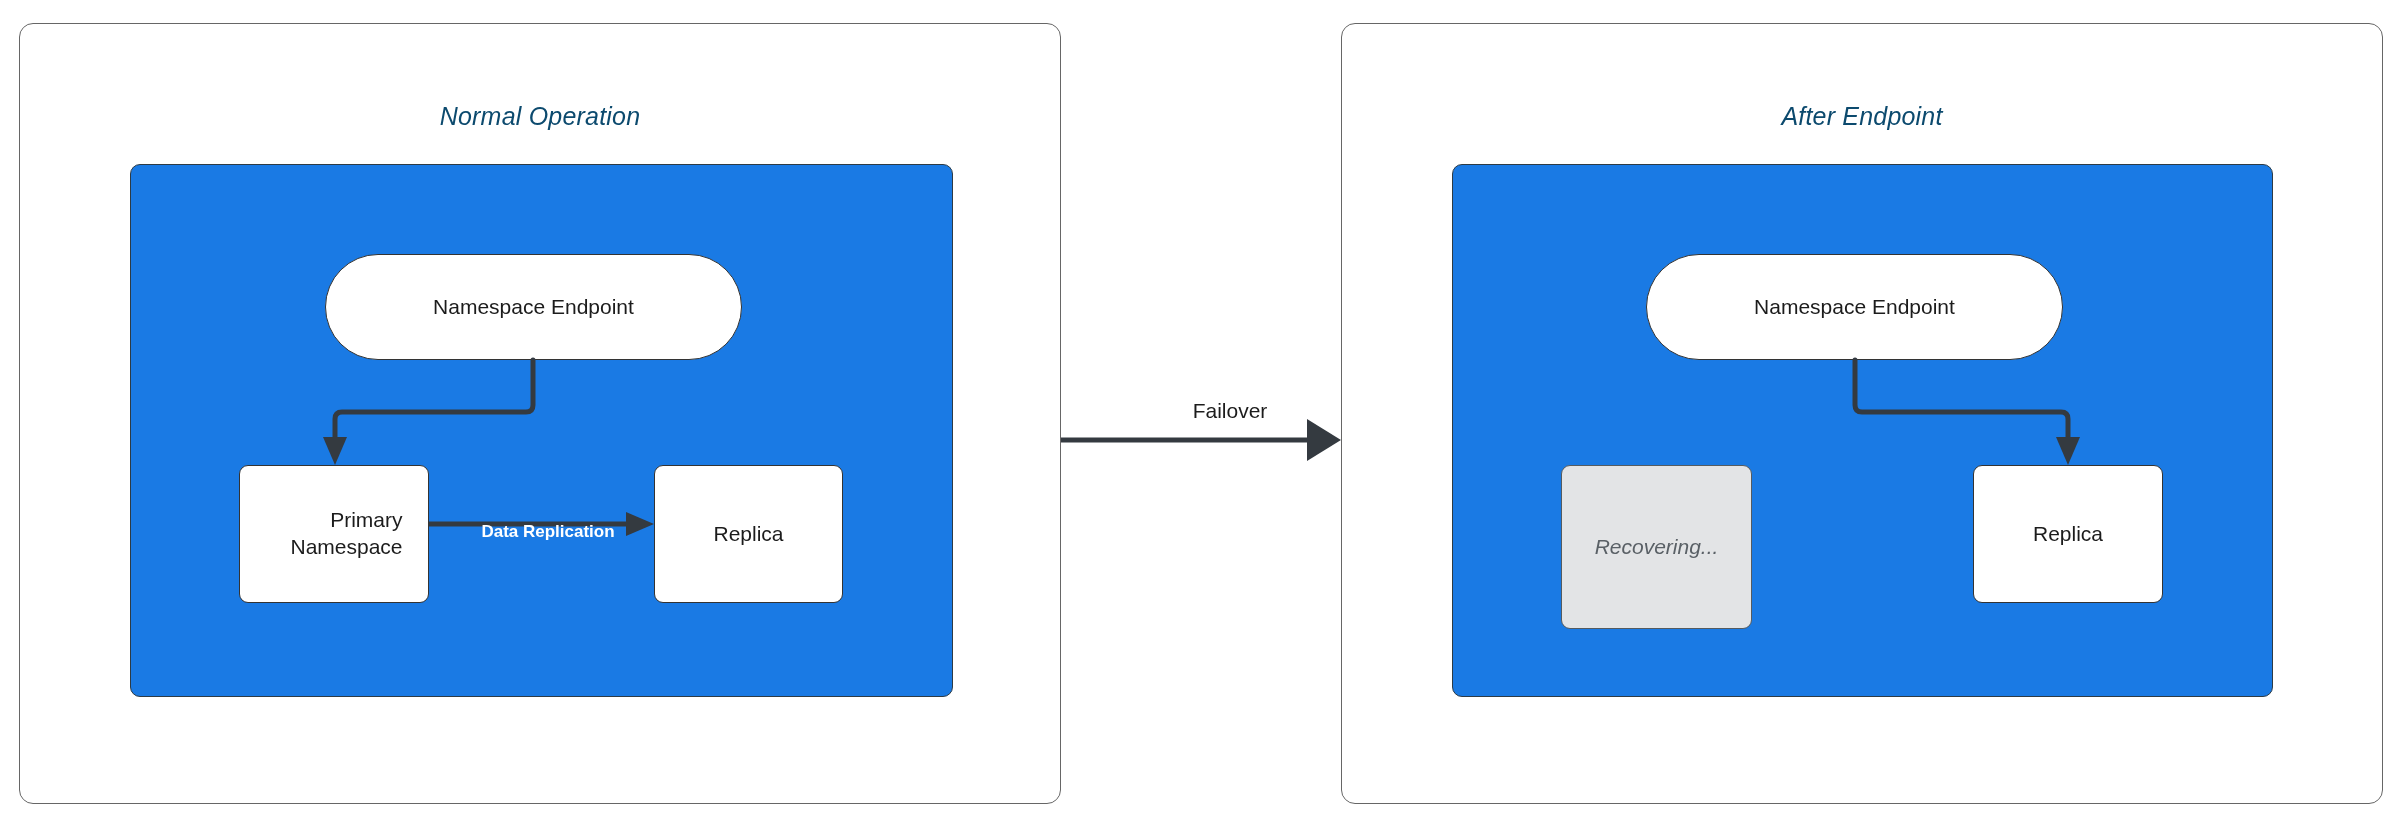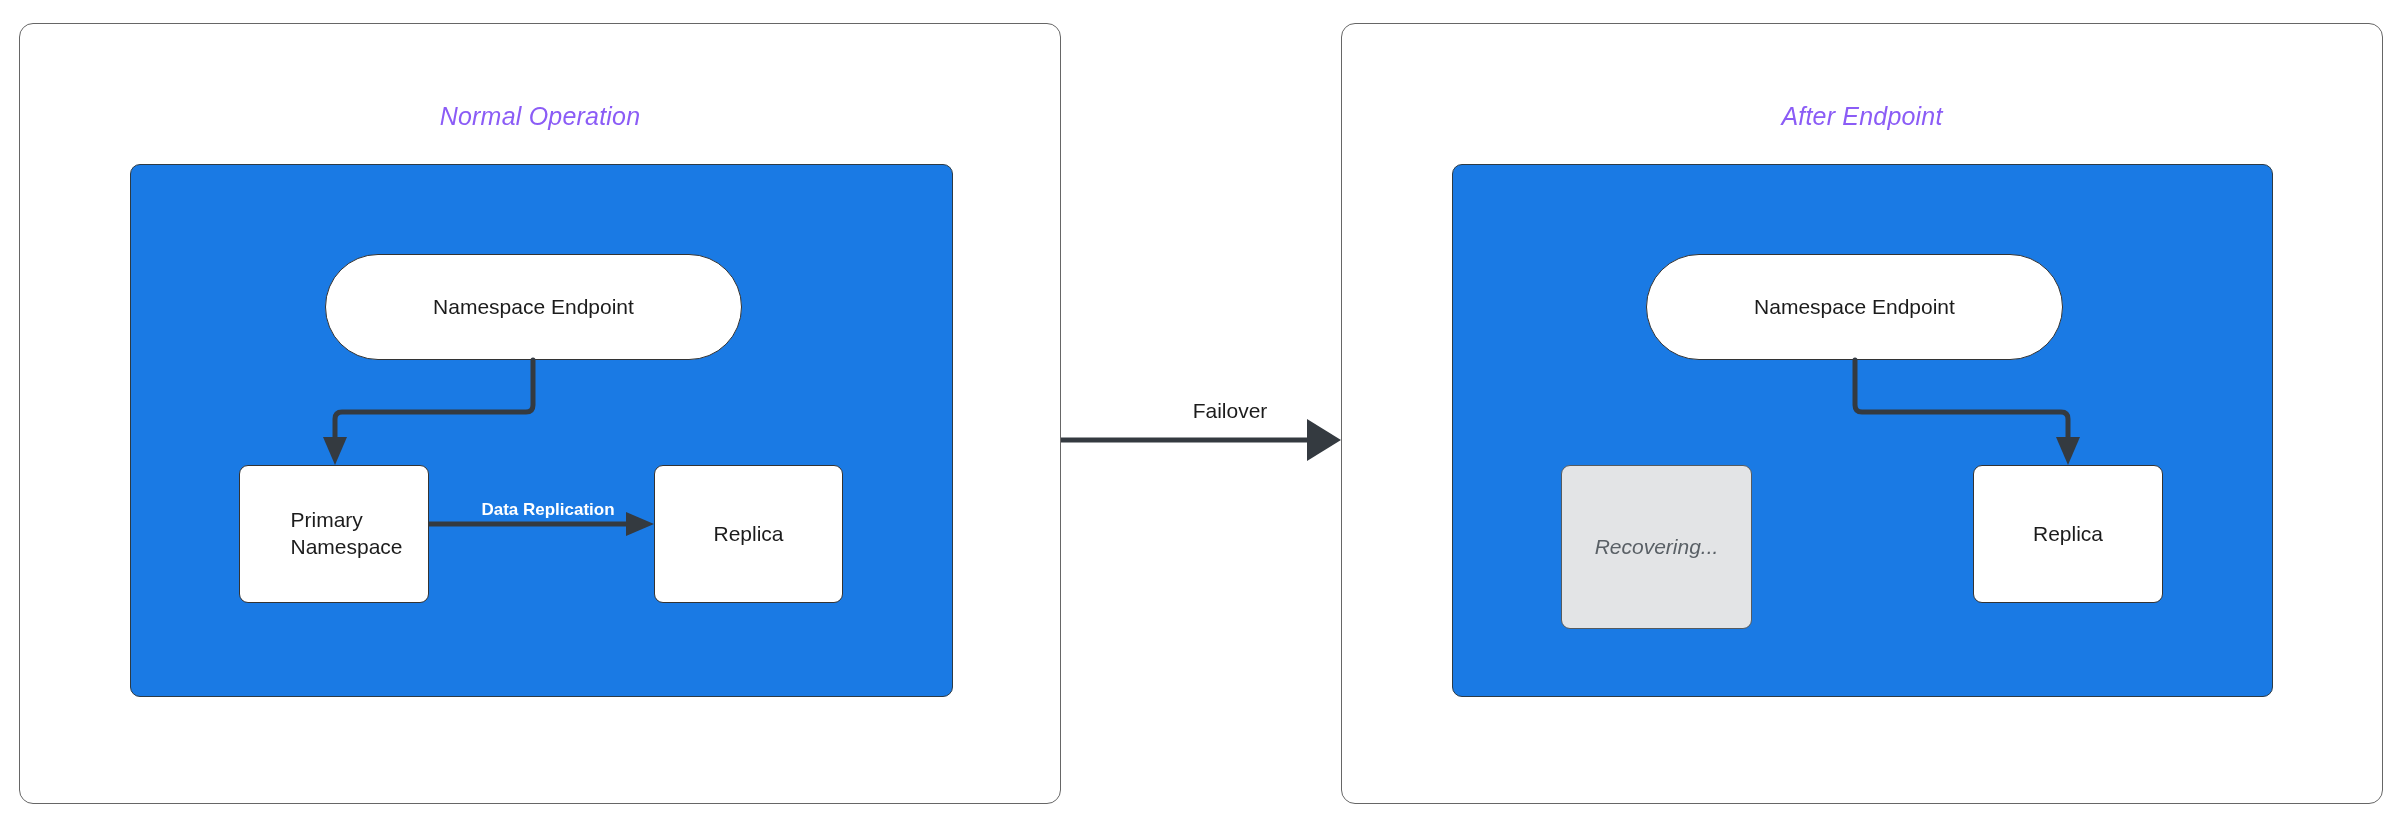--- a/index.html
+++ b/index.html
@@ -33,21 +33,21 @@
   #panel-right { left: 1341px; top: 23px; width: 1042px; height: 781px; }
 
   .panel-title {
     position: absolute;
     top: 78px;
     left: 0;
     width: 100%;
     text-align: center;
     font-style: italic;
     font-size: 25px;
-    color: #8b5cf6;
+    color: #0c4a6e;
     letter-spacing: 0.2px;
     white-space: nowrap;
   }
 
   
   .blue-zone {
     position: absolute;
     background: #1a7ae4;
     border: 1.5px solid #2d3b45;
     border-radius: 10px;
@@ -56,21 +56,21 @@
   #blue-left  { left: 130px;  top: 164px; width: 823px; height: 533px; }
   #blue-right { left: 1452px; top: 164px; width: 821px; height: 533px; }
 
   
   .node {
     position: absolute;
     box-sizing: border-box;
     display: flex;
     align-items: center;
     justify-content: center;
-    text-align: left;
+    text-align: right;
     background: #ffffff;
     border: 1.9px solid #333333;
     color: #1c1c1c;
     font-size: 21px;
     line-height: 1.28;
   }
   .node.stadium { border-radius: 999px; }
   .node.rect    { border-radius: 9px; }
   .node.dimmed {
     background: #e3e4e6;
@@ -102,21 +102,21 @@
 
   
   .edge-label {
     position: absolute;
     font-size: 17px;
     font-weight: bold;
     color: #ffffff;
     white-space: nowrap;
     transform: translate(-50%, -50%);
   }
-  #label-data-replication { left: 548px; top: 510px; }
+  #label-data-replication { left: 548px; top: 532px; }
 
   .failover-label {
     position: absolute;
     font-size: 21px;
     color: #1c1c1c;
     white-space: nowrap;
     transform: translate(-50%, -50%);
   }
   #label-failover { left: 1198px; top: 411px; margin-left: 32px; }
 </style>

